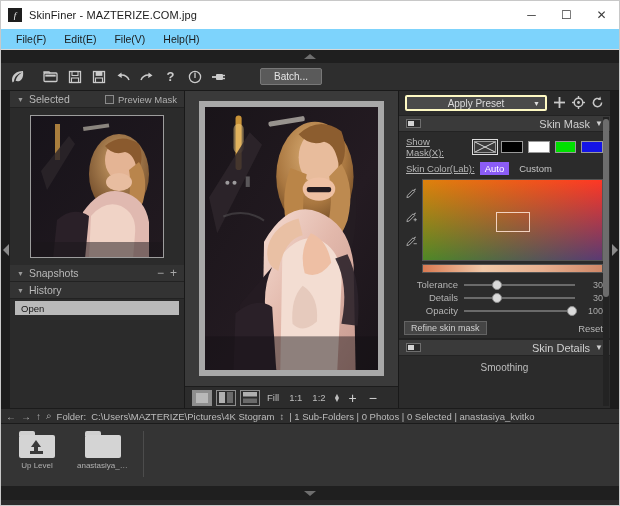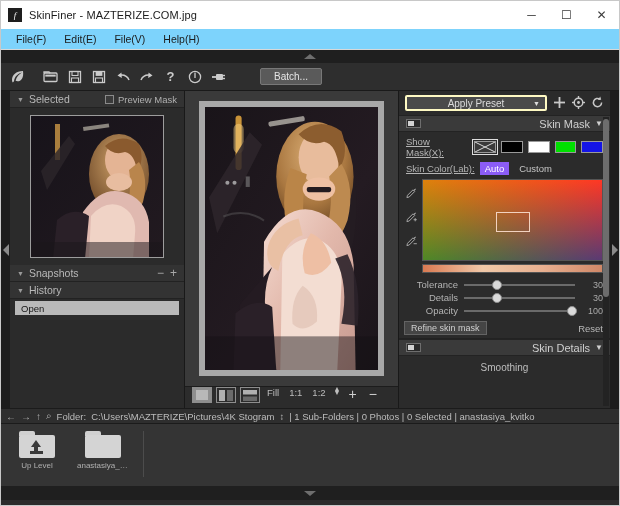--- a/index.html
+++ b/index.html
@@ -77,21 +77,21 @@
     padding-left:6px; }
   .left-filler { flex:1; background:#2b2b2b; }
 
   
   .center { flex:1; background:#363636; display:flex; flex-direction:column; }
   .canvas { flex:1; position:relative; overflow:hidden; background:#3a3a3a; }
   .photo-frame { position:absolute; left:14px; top:10px; right:14px; bottom:10px;
     background:#a8a8a8; padding:6px; }
   .photo { width:100%; height:100%; position:relative; overflow:hidden;
     background:#181418; }
-  .viewbar { height:22px; background:#2c2c2c; display:flex; 
+  .viewbar { height:22px; background:#2c2c2c; display:flex; align-items:center;
     padding:0 7px; gap:4px; border-top:1px solid #1c1c1c; }
   .vb { width:20px; height:16px; border:1px solid #8d8d8d; display:flex;
     align-items:center; justify-content:center; }
   .vb.sel { background:#8e8e8e; }
   .vb-inner { width:12px; height:10px; background:#b8b8b8; }
   .vb-lbl { font-size:9.5px; color:#bdbdbd; padding:0 3px; }
   .spin { display:flex; flex-direction:column; line-height:4px; color:#bdbdbd;
     font-size:7px; margin-left:1px; }
   .zb { color:#cfcfcf; font-size:14px; padding:0 4px; line-height:14px; }
 

